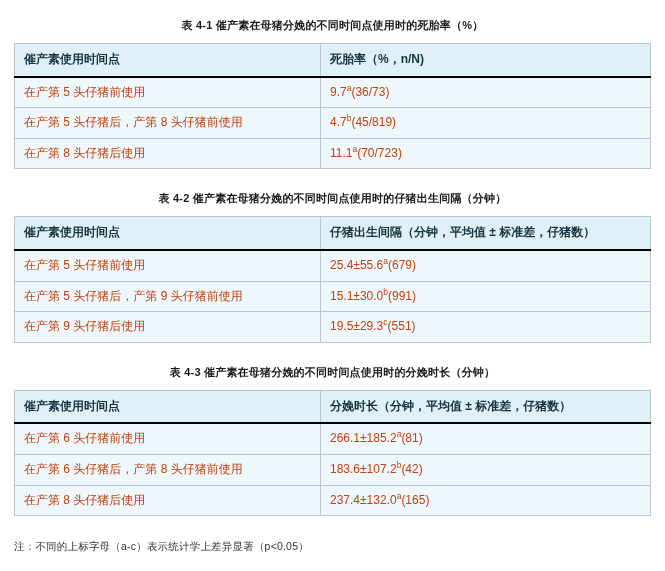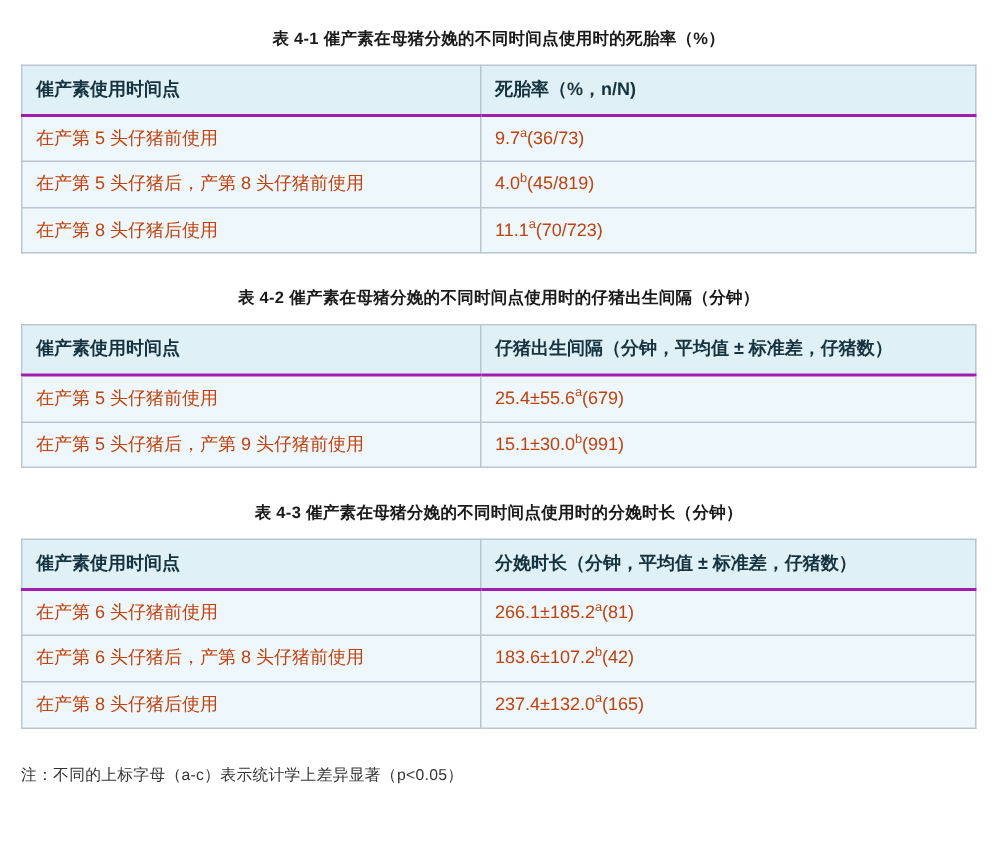--- a/index.html
+++ b/index.html
@@ -43,21 +43,21 @@
     border: 1px solid #b9c6cf;
     padding: 7px 9px;
     font-size: 12px;
     text-align: left;
     vertical-align: middle;
     line-height: 1.3;
   }
   table.data-table thead th {
     background: #dff0f7;
     font-weight: bold;
-    border-bottom: 2px solid #a21caf;
+    border-bottom: 2px solid #000000;
     color: #16333f;
     padding-top: 8px;
     padding-bottom: 8px;
   }
   table.data-table tbody td {
     background: #eef7fb;
     color: #c2410c;
   }
   .col-left { width: 48%; }
   .col-right { width: 52%; }
@@ -88,21 +88,21 @@
           <th class="col-right">死胎率（%，n/N)</th>
         </tr>
       </thead>
       <tbody>
         <tr>
           <td>在产第 5 头仔猪前使用</td>
           <td><span>9.7</span><sup>a</sup><span>(36/73)</span></td>
         </tr>
         <tr>
           <td>在产第 5 头仔猪后，产第 8 头仔猪前使用</td>
-          <td><span>4.0</span><sup>b</sup><span>(45/819)</span></td>
+          <td><span>4.7</span><sup>b</sup><span>(45/819)</span></td>
         </tr>
         <tr>
           <td>在产第 8 头仔猪后使用</td>
           <td><span>11.1</span><sup>a</sup><span>(70/723)</span></td>
         </tr>
       </tbody>
     </table>
   </div>
 
   <div class="table-block">
@@ -115,20 +115,24 @@
         </tr>
       </thead>
       <tbody>
         <tr>
           <td>在产第 5 头仔猪前使用</td>
           <td><span>25.4±55.6</span><sup>a</sup><span>(679)</span></td>
         </tr>
         <tr>
           <td>在产第 5 头仔猪后，产第 9 头仔猪前使用</td>
           <td><span>15.1±30.0</span><sup>b</sup><span>(991)</span></td>
+        </tr>
+        <tr>
+          <td>在产第 9 头仔猪后使用</td>
+          <td><span>19.5±29.3</span><sup>c</sup><span>(551)</span></td>
         </tr>
       </tbody>
     </table>
   </div>
 
   <div class="table-block t3">
     <div class="table-title">表 4-3 催产素在母猪分娩的不同时间点使用时的分娩时长（分钟）</div>
     <table class="data-table">
       <thead>
         <tr>

